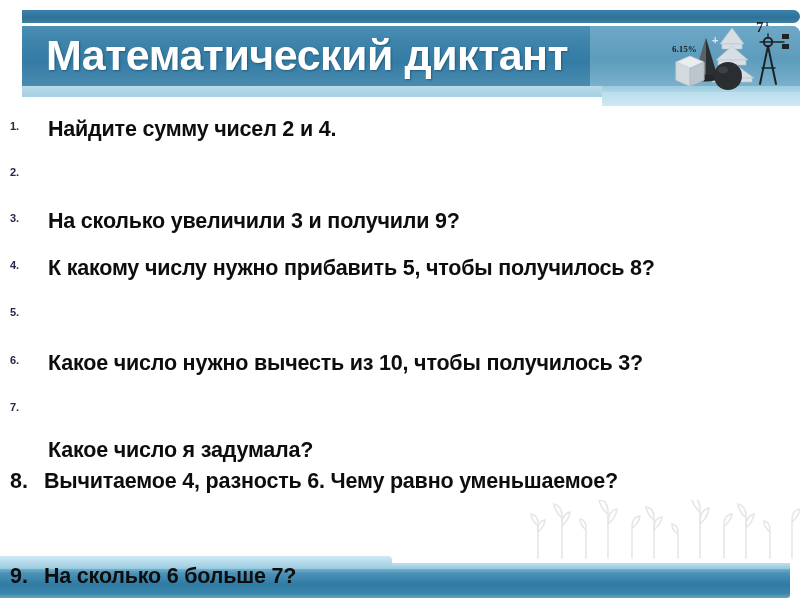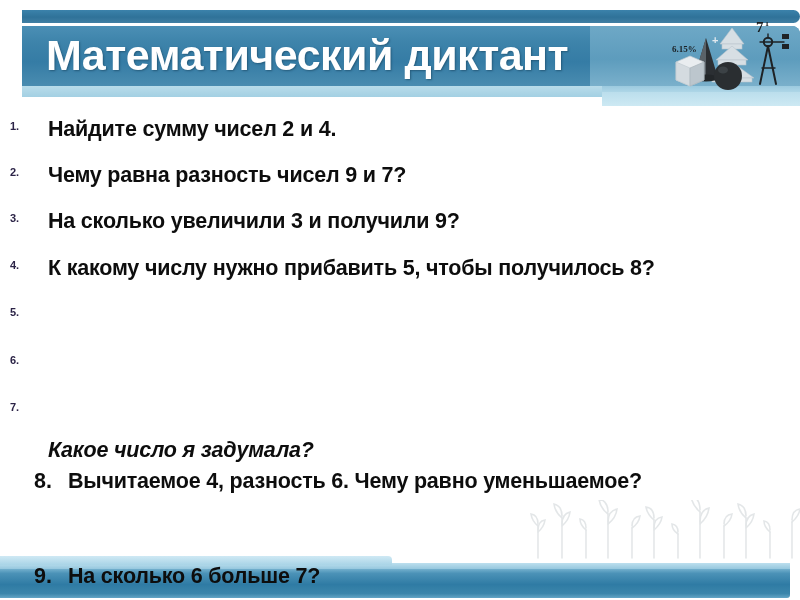--- a/index.html
+++ b/index.html
@@ -170,30 +170,28 @@
     padding-left: 48px;
     margin-top: 2px;
   }
   .qcont .qtext {
     display: block;
     font-size: 21.5px;
     font-weight: bold;
     color: #0d0d0d;
     line-height: 30px;
     letter-spacing: -0.2px;
-    font-style: italic;
   }
 
   
   .qitem-big {
     position: relative;
     padding-left: 10px;
     margin-top: 4px;
     white-space: nowrap;
-    margin-left: 24px;
   }
   .qitem-big .bignum {
     display: inline-block;
     width: 34px;
     font-size: 21.5px;
     font-weight: bold;
     color: #0d0d0d;
   }
   .qitem-big .qtext {
     display: inline;
@@ -376,39 +374,39 @@
 
   <div class="qlist">
 
     <div class="qitem r1">
       <span class="marker">1.</span>
       <span class="qtext">Найдите сумму чисел 2 и 4.</span>
     </div>
 
     <div class="qitem r2">
       <span class="marker">2.</span>
-      <span class="qtext">Чему равна разность чисел 9 и 7?</span>
     </div>
 
     <div class="qitem r3">
       <span class="marker">3.</span>
       <span class="qtext">На сколько увеличили 3 и получили 9?</span>
     </div>
 
     <div class="qitem r4">
       <span class="marker">4.</span>
       <span class="qtext">К какому числу нужно прибавить 5, чтобы получилось 8?</span>
     </div>
 
     <div class="qitem r5">
       <span class="marker">5.</span>
     </div>
 
     <div class="qitem r6">
       <span class="marker">6.</span>
+      <span class="qtext">Какое число нужно вычесть из  10, чтобы получилось 3?</span>
     </div>
 
     <div class="qitem r7">
       <span class="marker">7.</span>
     </div>
 
     <div class="qcont">
       <span class="qtext">Какое число я задумала?</span>
     </div>
 

